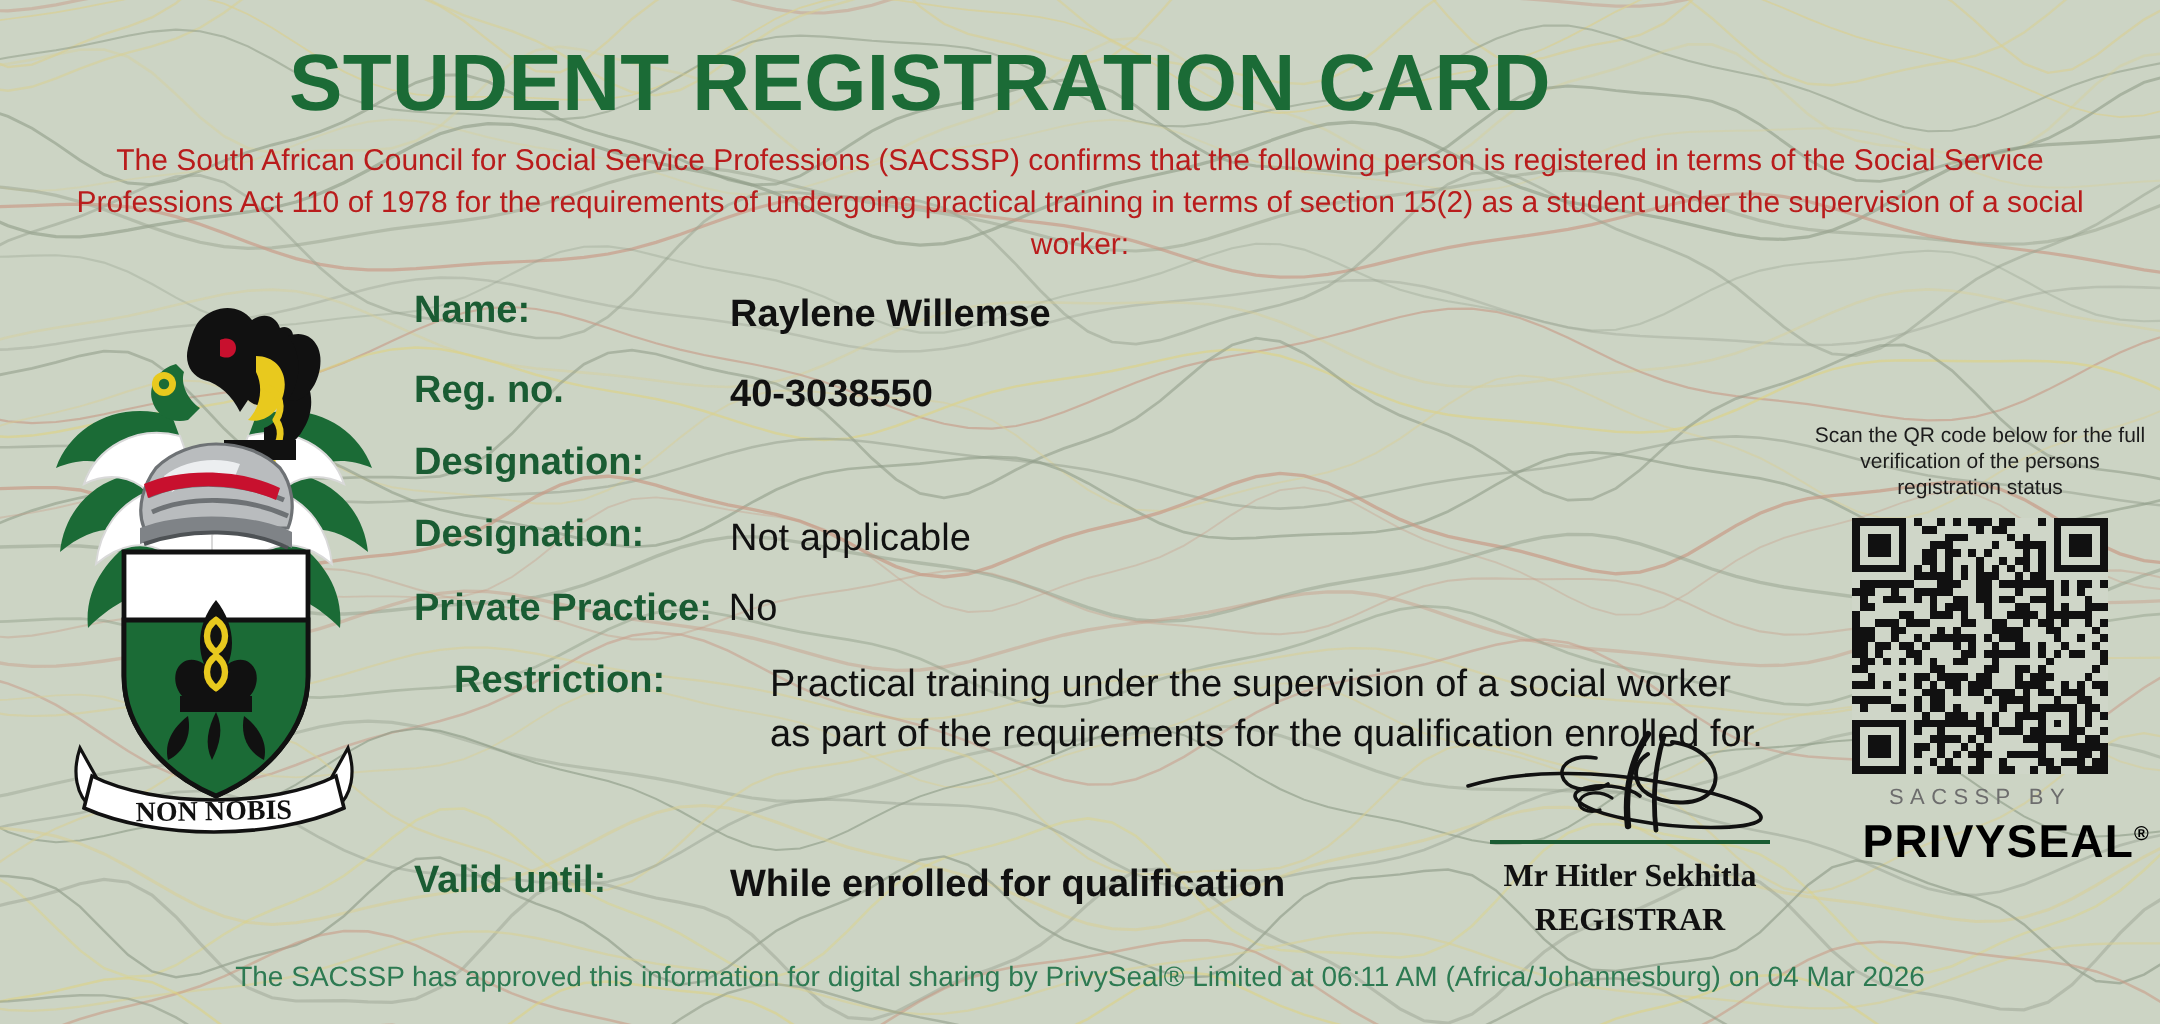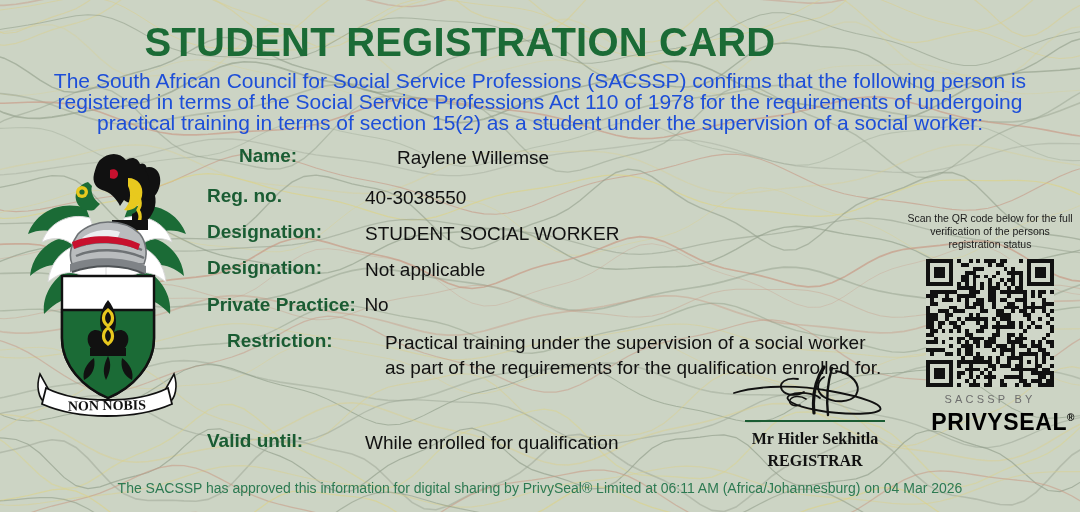--- a/index.html
+++ b/index.html
@@ -37,23 +37,23 @@
     letter-spacing: 0.2px;
     color: #1b6b36;
   }
 
   
   #intro {
     position: absolute;
     left: 30px; top: 70px;
     width: 1020px;
     text-align: center;
-    font-size: 21px;
+    font-size: 15px;
     line-height: 21px;
-    color: #1d4ed8;
+    color: #b91c1c;
   }
 
   
   #coat-of-arms {
     position: absolute;
     left: 16px; top: 142px;
     width: 182px;
     height: 282px;
   }
 
@@ -76,21 +76,21 @@
     white-space: nowrap;
   }
   .row-value {
     position: absolute;
     left: 158px; top: 0;
     font-size: 19px;
     color: #111111;
     white-space: pre-line;
     line-height: 25px;
   }
-  .row-value.bold { font-weight: normal; }
+  .row-value.bold { font-weight: bold; }
   .row-value.inline { position: static; display: inline-block; margin-left: 4px; }
   .row.inline-row { white-space: nowrap; }
   .row.inline-row .row-label { position: static; display: inline-block; }
 
   
   #signature-block {
     position: absolute;
     left: 700px; top: 365px;
     width: 230px;
     text-align: center;
@@ -289,33 +289,32 @@
     <g>
       <path d="M24 232 C20 244 22 256 30 262 L34 250 Z" fill="#ffffff" stroke="#111111" stroke-width="1.6"></path>
       <path d="M158 232 C162 244 160 256 152 262 L148 250 Z" fill="#ffffff" stroke="#111111" stroke-width="1.6"></path>
       <path d="M30 246 C62 262 120 262 152 246 L156 262 C120 278 62 278 26 262 Z" fill="#ffffff" stroke="#111111" stroke-width="1.8"></path>
       <text x="91" y="268" text-anchor="middle" font-family="Liberation Serif, serif" font-size="14" font-weight="bold" fill="#111111" transform="rotate(-1 91 268)">NON  NOBIS</text>
     </g>
   </svg>
 
   <div id="details" class="layer">
 
-    <div class="row" style="height:40px;margin-left:32px;">
+    <div class="row" style="height:40px;">
       <span class="row-label">Name:</span>
       <span class="row-value bold">Raylene Willemse</span>
     </div>
 
     <div class="row" style="height:36px;">
       <span class="row-label">Reg. no.</span>
       <span class="row-value bold">40-3038550</span>
     </div>
 
     <div class="row" style="height:36px;">
       <span class="row-label">Designation:</span>
-      <span class="row-value bold">STUDENT SOCIAL WORKER</span>
     </div>
 
     <div class="row" style="height:35px;">
       <span class="row-label">Designation:</span>
       <span class="row-value">Not applicable</span>
     </div>
 
     <div class="row inline-row" style="height:38px;">
       <span class="row-label">Private Practice:</span>
       <span class="row-value inline">No</span>

